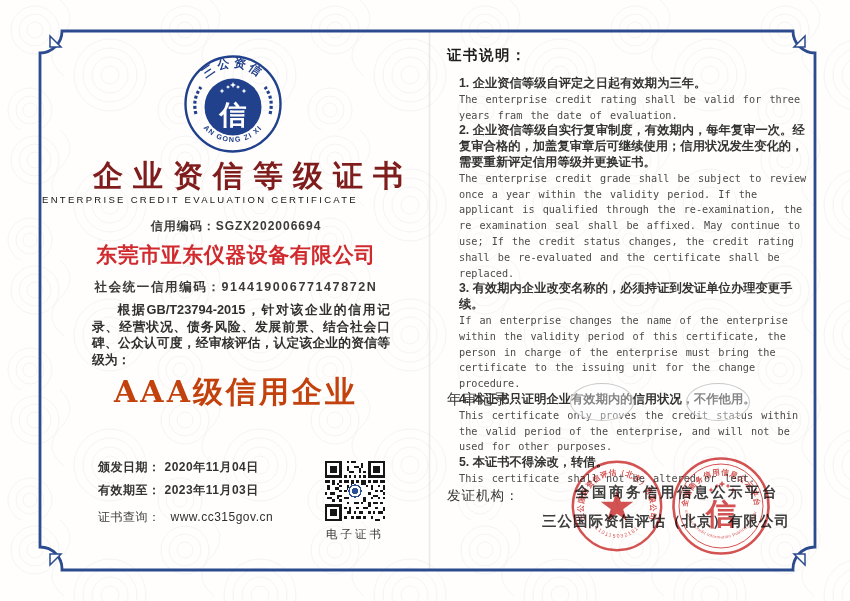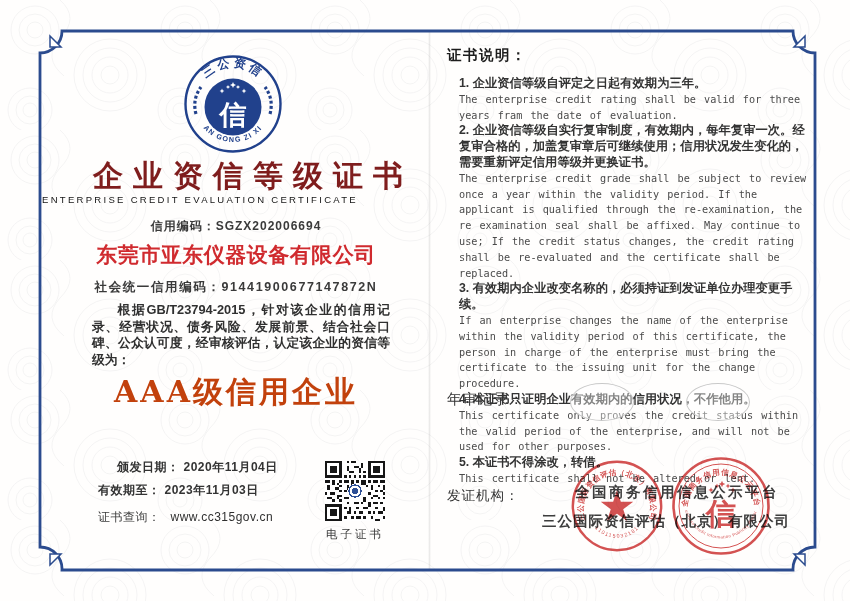--- a/index.html
+++ b/index.html
@@ -23,21 +23,21 @@
   .company{left:40px;top:241px;width:392px;text-align:center;font-weight:700;
            font-size:21px;letter-spacing:0.5px;color:#d02a2e;white-space:nowrap;}
   .uscc{left:40px;top:279px;width:392px;text-align:center;font-size:12.5px;font-weight:700;color:#3a3a3a;letter-spacing:1.6px;}
   .bodytext{left:92px;top:302px;width:298px;font-size:12.8px;font-weight:700;color:#303030;
             line-height:16.6px;text-align:justify;text-indent:2em;margin:0;}
   .rating{left:40px;top:372px;width:392px;text-align:center;
           font-family:"DejaVu Serif","Liberation Serif",serif;font-weight:700;
           font-size:30px;letter-spacing:3px;color:#c2410c;white-space:nowrap;}
   .meta{font-size:12px;font-weight:700;color:#333;letter-spacing:0.5px;white-space:nowrap;}
   .meta .v{margin-left:4px;}
-  .m1{left:98px;top:459px;margin-left:19px;} .m2{left:98px;top:482px;}
+  .m1{left:98px;top:459px;} .m2{left:98px;top:482px;}
   .m3{left:98px;top:509px;font-weight:400;color:#3c3c3c;}
   .m3 .v{margin-left:10px;color:#2f2f2f;}
   .qr{left:325px;top:461px;width:60px;height:60px;}
   .qrcap{left:318px;top:527px;width:74px;text-align:center;
          font-family:"DejaVu Serif","Liberation Serif",serif;
          font-size:11.5px;color:#3a3a3a;letter-spacing:3px;white-space:nowrap;}
 
   
   .heading{left:447px;top:46px;font-size:14.5px;font-weight:700;color:#1d1d1d;letter-spacing:1.5px;}
   .items{left:447px;top:76px;width:354px;margin-left:12px;}

